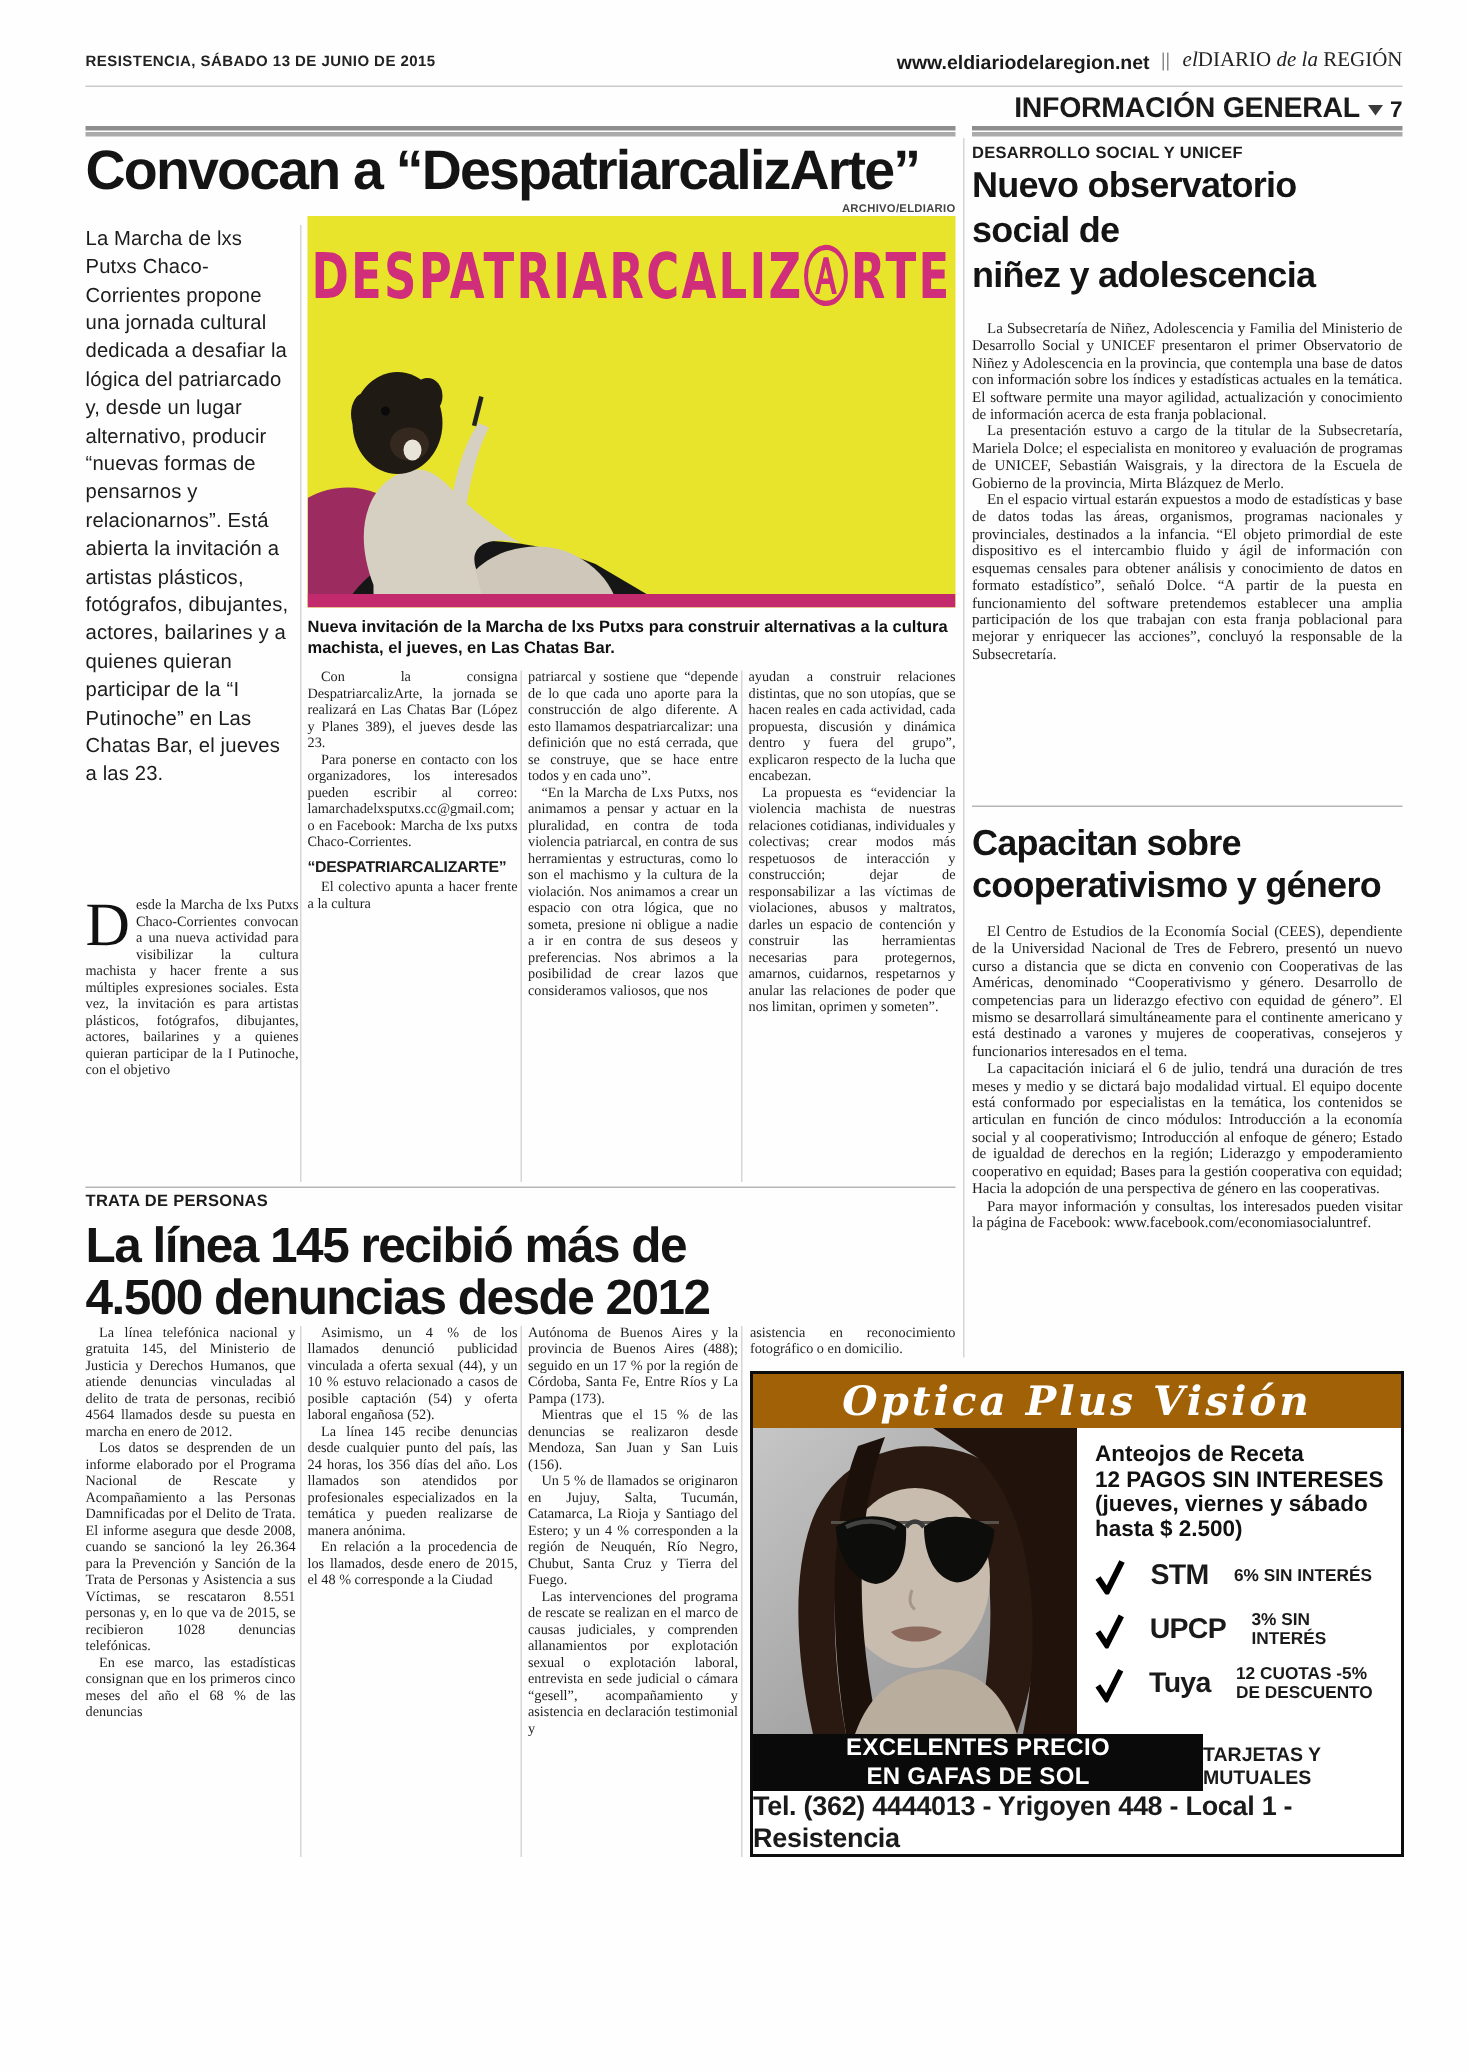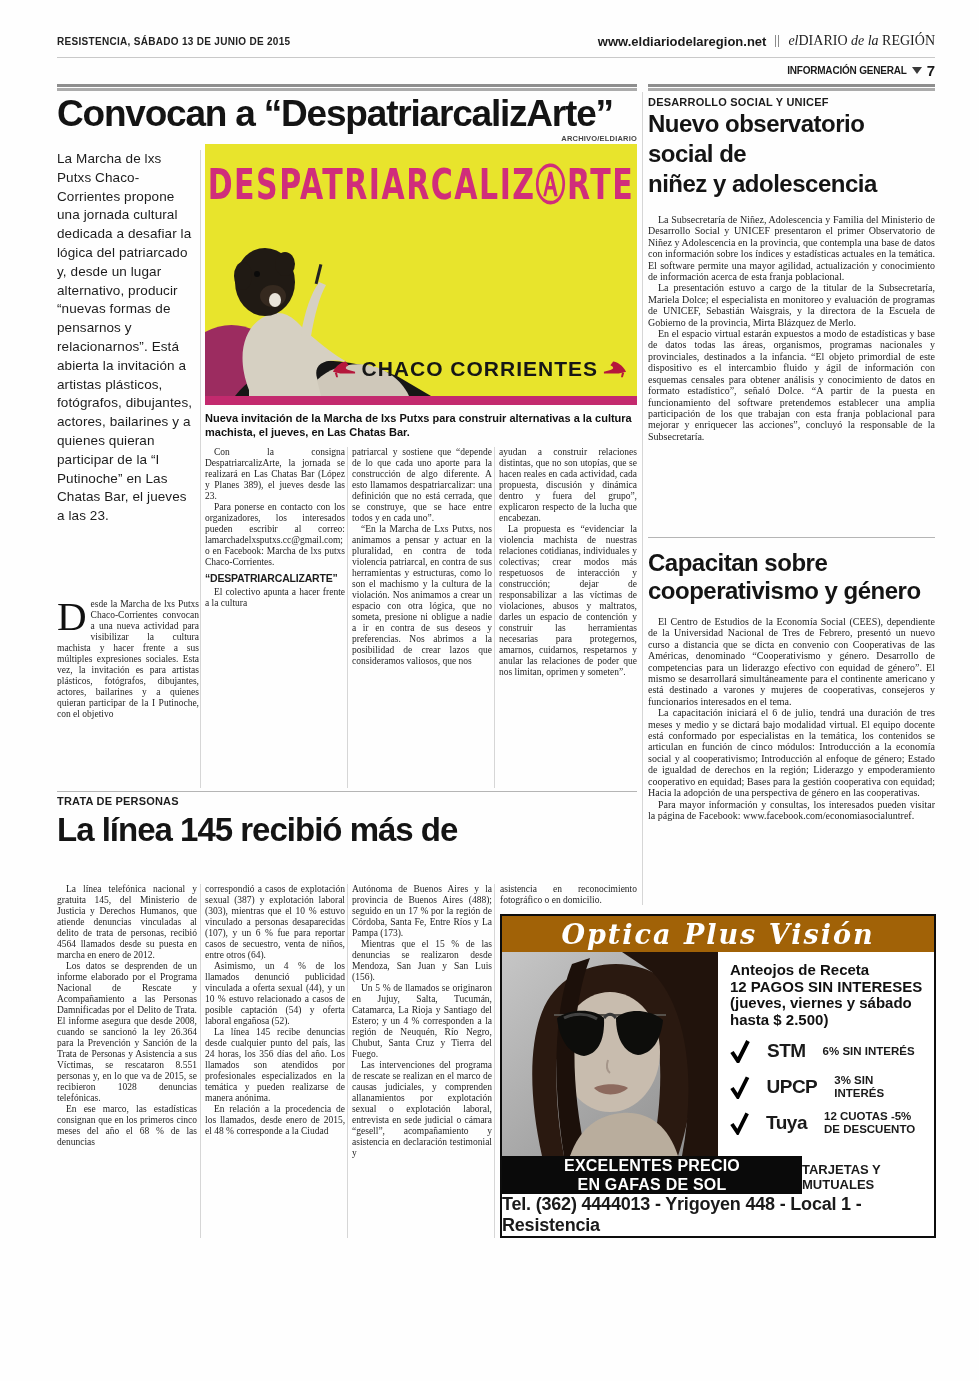--- a/index.html
+++ b/index.html
@@ -9,21 +9,21 @@
   .abs { position:absolute; }
 
   
   .dateline { font-size:10px; font-weight:700; letter-spacing:.3px; color:#222; }
   .hdr-right { display:flex; align-items:center; gap:9px; }
   .site { font-size:13px; font-weight:700; }
   .hdr-sep { width:0; height:12px; border-left:4px double #8a8a8a; }
   .masthead { font-family:"Liberation Serif", serif; font-size:14px; color:#222; }
   .masthead i { font-style:italic; }
   .section-row { display:flex; align-items:center; gap:5px; }
-  .section-label { font-size:10px; font-weight:800; letter-spacing:-.2px; }
+  .section-label { font-size:19px; font-weight:800; letter-spacing:-.2px; }
   .tri { width:0; height:0; border-left:5px solid transparent; border-right:5px solid transparent; border-top:7px solid #3a3a3a; }
   .pageno { font-size:15px; font-weight:800; }
   .hairline-h { background:#c9c9c9; height:1px; }
   .hairline-v { background:#d6d6d6; width:1px; }
   .double-rule { height:7px; border-top:3px solid #8e8e8e; border-bottom:3px solid #ababab; }
 
   
   .headline-xl { font-size:37px; line-height:40px; font-weight:800; letter-spacing:-1.2px; color:#141414; }
   .headline-lg { font-size:33px; line-height:35px; font-weight:800; letter-spacing:-1px; color:#141414; }
   .headline-md { font-size:24px; line-height:30px; font-weight:800; letter-spacing:-.5px; color:#141414; }
@@ -111,29 +111,20 @@
       <path d="M112,144 C130,127 158,124 178,134 C192,141 200,151 204,160 L116,160 Z" fill="#cfc8ba"></path>
       <path d="M96,98 C100,74 106,58 114,46 L121,49 C114,62 110,78 106,100 Z" fill="#d6d0c2"></path>
       <rect x="112" y="28" width="3" height="20" fill="#222" transform="rotate(14 113 38)"></rect>
       <ellipse cx="60" cy="46" rx="30" ry="34" fill="#201a14"></ellipse>
       <ellipse cx="38" cy="40" rx="9" ry="14" fill="#201a14"></ellipse>
       <ellipse cx="80" cy="28" rx="10" ry="12" fill="#201a14"></ellipse>
       <ellipse cx="68" cy="60" rx="13" ry="11" fill="#35291f"></ellipse>
       <ellipse cx="70" cy="64" rx="6" ry="7" fill="#e8e4da"></ellipse>
       <circle cx="52" cy="38" r="3" fill="#0a0a0a"></circle>
     </svg>
-    <div class="poster-loc-row">
-      <svg width="24" height="18" viewBox="0 0 26 18">
-          <path d="M1,12 C5,5 11,1 15,1 L18,5 C14,7 14,9 18,10 L25,12 L25,14 L9,14 Z M3,13 L4.5,18 L6.5,18 L5.5,13 Z" fill="#b5173c"></path>
-        </svg>
-      <span class="poster-loc">CHACO CORRIENTES</span>
-      <svg width="24" height="18" viewBox="0 0 26 18" style="transform:scaleX(-1);">
-          <path d="M1,12 C5,5 11,1 15,1 L18,5 C14,7 14,9 18,10 L25,12 L25,14 L9,14 Z M3,13 L4.5,18 L6.5,18 L5.5,13 Z" fill="#b5173c"></path>
-        </svg>
-    </div>
     <div class="poster-strip"></div>
   </div>
 
   <div class="abs standfirst" style="left:57px; top:150px; width:141px;">La Marcha de lxs Putxs Chaco-Corrientes propone una jornada cultural dedicada a desafiar la lógica del patriarcado y, desde un lugar alternativo, producir “nuevas formas de pensarnos y relacionarnos”. Está abierta la invitación a artistas plásticos, fotógrafos, dibujantes, actores, bailarines y a quienes quieran participar de la “I Putinoche” en Las Chatas Bar, el jueves a las 23.</div>
   <div class="abs hairline-v" style="left:200px; top:150px; height:638px;"></div>
 
   <div class="abs caption" style="left:205px; top:411px; width:432px;">Nueva invitación de la Marcha de lxs Putxs para construir alternativas a la cultura machista, el jueves, en Las Chatas Bar.</div>
 
   <div class="abs bodytext" style="left:57px; top:599px; width:142px;">
     <span class="dropcap">D</span><span>esde la Marcha de lxs Putxs Chaco-Corrientes convocan a una nueva actividad para visibilizar la cultura machista y hacer frente a sus múltiples expresiones sociales. Esta vez, la invitación es para artistas plásticos, fotógrafos, dibujantes, actores, bailarines y a quienes quieran participar de la I Putinoche, con el objetivo</span>
@@ -154,30 +145,30 @@
   <div class="abs bodytext" style="left:499px; top:447px; width:138px;">
     <div class="para first">ayudan a construir relaciones distintas, que no son utopías, que se hacen reales en cada actividad, cada propuesta, discusión y dinámica dentro y fuera del grupo”, explicaron respecto de la lucha que encabezan.</div>
     <div class="para">La propuesta es “evidenciar la violencia machista de nuestras relaciones cotidianas, individuales y colectivas; crear modos más respetuosos de interacción y construcción; dejar de responsabilizar a las víctimas de violaciones, abusos y maltratos, darles un espacio de contención y construir las herramientas necesarias para protegernos, amarnos, cuidarnos, respetarnos y anular las relaciones de poder que nos limitan, oprimen y someten”.</div>
   </div>
 
   <div class="abs hairline-h" style="left:57px; top:791px; width:580px; background:#b5b5b5;"></div>
 
   <div class="abs kicker" style="left:57px; top:795px;">TRATA DE PERSONAS</div>
   <div class="abs headline-lg" style="left:57px; top:812px; width:580px;">
     <div>La línea 145 recibió más de</div>
+    <div>4.500 denuncias desde 2012</div>
   </div>
 
   <div class="abs bodytext" style="left:57px; top:884px; width:140px;">
     <div class="para">La línea telefónica nacional y gratuita 145, del Ministerio de Justicia y Derechos Humanos, que atiende denuncias vinculadas al delito de trata de personas, recibió 4564 llamados desde su puesta en marcha en enero de 2012.</div>
     <div class="para">Los datos se desprenden de un informe elaborado por el Programa Nacional de Rescate y Acompañamiento a las Personas Damnificadas por el Delito de Trata. El informe asegura que desde 2008, cuando se sancionó la ley 26.364 para la Prevención y Sanción de la Trata de Personas y Asistencia a sus Víctimas, se rescataron 8.551 personas y, en lo que va de 2015, se recibieron 1028 denuncias telefónicas.</div>
     <div class="para">En ese marco, las estadísticas consignan que en los primeros cinco meses del año el 68 % de las denuncias</div>
   </div>
   <div class="abs hairline-v" style="left:200px; top:884px; height:354px;"></div>
   <div class="abs bodytext" style="left:205px; top:884px; width:140px;">
-    <div class="para first">correspondió a casos de explotación sexual (387) y explotación laboral (303), mientras que el 10 % estuvo vinculado a personas desaparecidas (107), y un 6 % fue para reportar casos de secuestro, venta de niños, entre otros (64).</div>
     <div class="para">Asimismo, un 4 % de los llamados denunció publicidad vinculada a oferta sexual (44), y un 10 % estuvo relacionado a casos de posible captación (54) y oferta laboral engañosa (52).</div>
     <div class="para">La línea 145 recibe denuncias desde cualquier punto del país, las 24 horas, los 356 días del año. Los llamados son atendidos por profesionales especializados en la temática y pueden realizarse de manera anónima.</div>
     <div class="para">En relación a la procedencia de los llamados, desde enero de 2015, el 48 % corresponde a la Ciudad</div>
   </div>
   <div class="abs hairline-v" style="left:347px; top:884px; height:354px;"></div>
   <div class="abs bodytext" style="left:352px; top:884px; width:140px;">
     <div class="para first">Autónoma de Buenos Aires y la provincia de Buenos Aires (488); seguido en un 17 % por la región de Córdoba, Santa Fe, Entre Ríos y La Pampa (173).</div>
     <div class="para">Mientras que el 15 % de las denuncias se realizaron desde Mendoza, San Juan y San Luis (156).</div>
     <div class="para">Un 5 % de llamados se originaron en Jujuy, Salta, Tucumán, Catamarca, La Rioja y Santiago del Estero; y un 4 % corresponden a la región de Neuquén, Río Negro, Chubut, Santa Cruz y Tierra del Fuego.</div>
     <div class="para">Las intervenciones del programa de rescate se realizan en el marco de causas judiciales, y comprenden allanamientos por explotación sexual o explotación laboral, entrevista en sede judicial o cámara “gesell”, acompañamiento y asistencia en declaración testimonial y</div>

